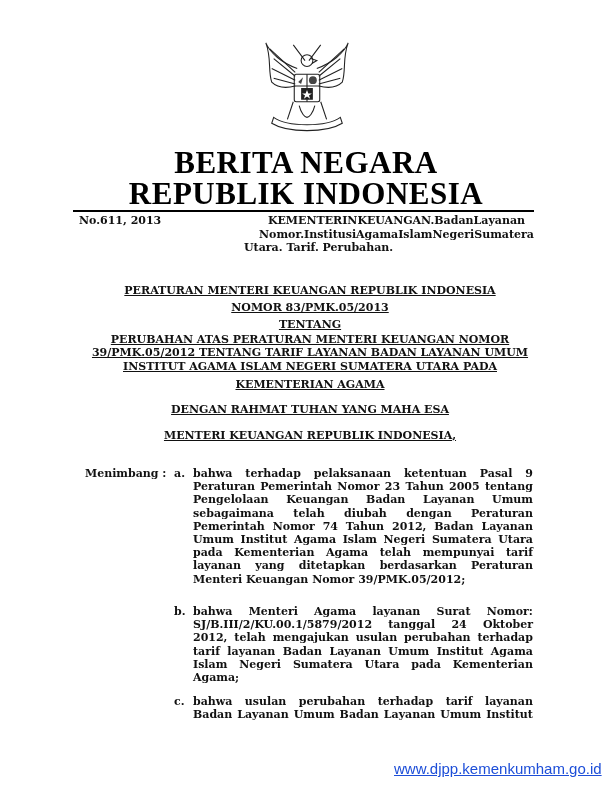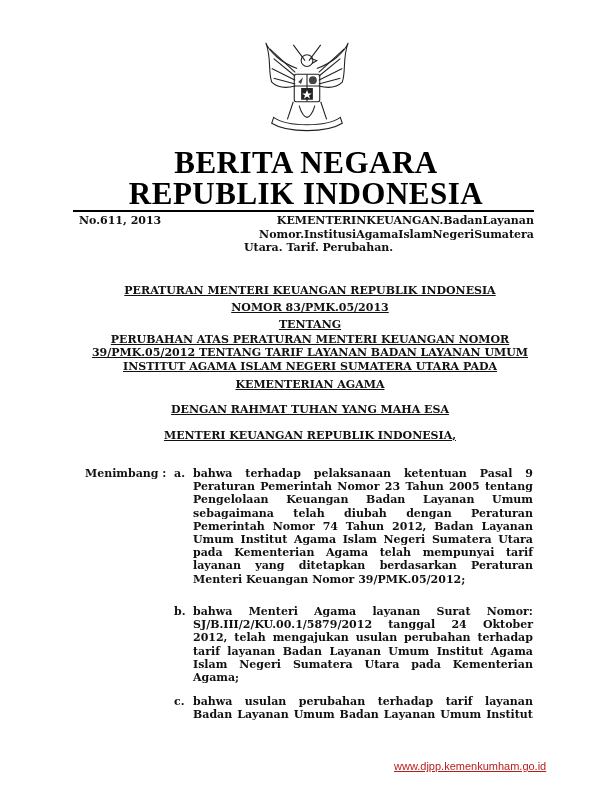--- a/index.html
+++ b/index.html
@@ -9,25 +9,25 @@
   .emblem { position: absolute; left: 258px; top: 38px; width: 98px; height: 100px; }
   .title { position: absolute; left: 0; width: 612px; text-align: center;
            font-family: "Liberation Serif", serif; font-weight: bold; font-size: 31px;
            letter-spacing: 0.5px; color: #000; line-height: 34px; }
   .title1 { top: 146px; }
   .title2 { top: 177px; }
   .rule { position: absolute; left: 73px; top: 210px; width: 461px; height: 2px; background: #000; }
   .meta-no { position: absolute; left: 79px; top: 214px; font-size: 11px; font-weight: bold; }
   .meta-desc { position: absolute; left: 244px; top: 214px; width: 290px;
                font-size: 11px; font-weight: bold; line-height: 13.5px; text-align: justify; }
-  .meta-desc .l1 { display: flex; justify-content: flex-end; margin-left: 15px; }
+  .meta-desc .l1 { display: flex; justify-content: center; margin-left: 15px; }
   .center { position: absolute; left: 80px; width: 460px; text-align: center;
             font-size: 11px; font-weight: bold; line-height: 13px; text-decoration: underline; }
   .wm { position: absolute; left: 394px; top: 760px; font-family: "Liberation Sans", sans-serif;
-        font-size: 11px; color: #b91c1c; text-decoration: underline; }
+        font-size: 15px; color: #1d4ed8; text-decoration: underline; }
   .lbl { position: absolute; left: 85px; top: 440px; font-size: 11px; font-weight: bold; }
   .item-letter { position: absolute; left: 174px; font-size: 11px; font-weight: bold; }
   .item-body { position: absolute; left: 193px; width: 340px; font-size: 11px; font-weight: bold; line-height: 13.2px; }
   .jl { display: flex; justify-content: space-between; white-space: nowrap; }
   .jl.last { justify-content: flex-start; align-items: center; }
 </style>
 </head>
 <body>
 
 <div class="page">

